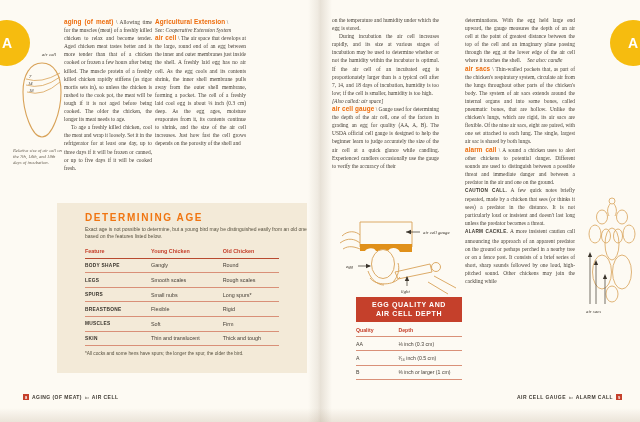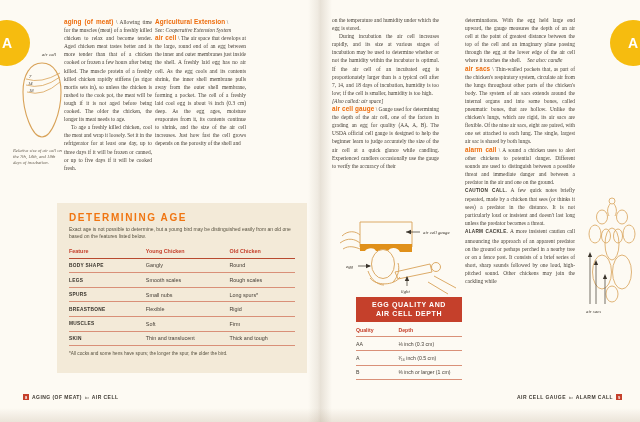--- a/index.html
+++ b/index.html
@@ -24,21 +24,21 @@
   .it{font-style:italic;}
   .seealso{font-style:italic;margin-left:6px;}
   .subcall{font-family:"Liberation Sans",sans-serif;font-weight:bold;font-size:4.7px;letter-spacing:.25px;color:#3b362e;}
 
   
   .m-label{position:absolute;left:26px;top:52px;width:46px;text-align:center;font-style:italic;font-size:5px;color:#3f3a32;}
   .m-caption{position:absolute;left:13px;top:148px;width:50px;font-style:italic;font-size:4.7px;line-height:6.2px;color:#6b6356;}
 
   
   .dabox{position:absolute;left:57px;top:203px;width:250px;height:170px;background:#f3ead8;
-         padding:9px 12px;box-sizing:border-box;font-family:"Liberation Sans",sans-serif;}
+         padding:9px 28px;box-sizing:border-box;font-family:"Liberation Sans",sans-serif;}
   .da-title{font-weight:bold;font-size:10px;letter-spacing:1.6px;color:#f07511;}
   .da-sub{font-size:5px;line-height:6.6px;color:#56503f;margin-top:3px;width:225px;}
   .datable{width:100%;border-collapse:collapse;margin-top:6px;}
   .datable th{text-align:left;color:#c5402b;font-size:5.4px;font-weight:bold;padding:3px 0 3.5px;border-bottom:1.3px solid #b84a30;}
   .datable td{font-size:5.4px;color:#474038;padding:3.8px 0;border-bottom:.8px solid #d99078;}
   .datable td.feat{font-weight:bold;font-size:4.8px;letter-spacing:.3px;color:#37322a;}
   .da-foot{font-size:4.7px;color:#56503f;margin-top:5px;}
 
   
   .eqbox{position:absolute;left:356px;top:297px;width:106px;font-family:"Liberation Sans",sans-serif;}

